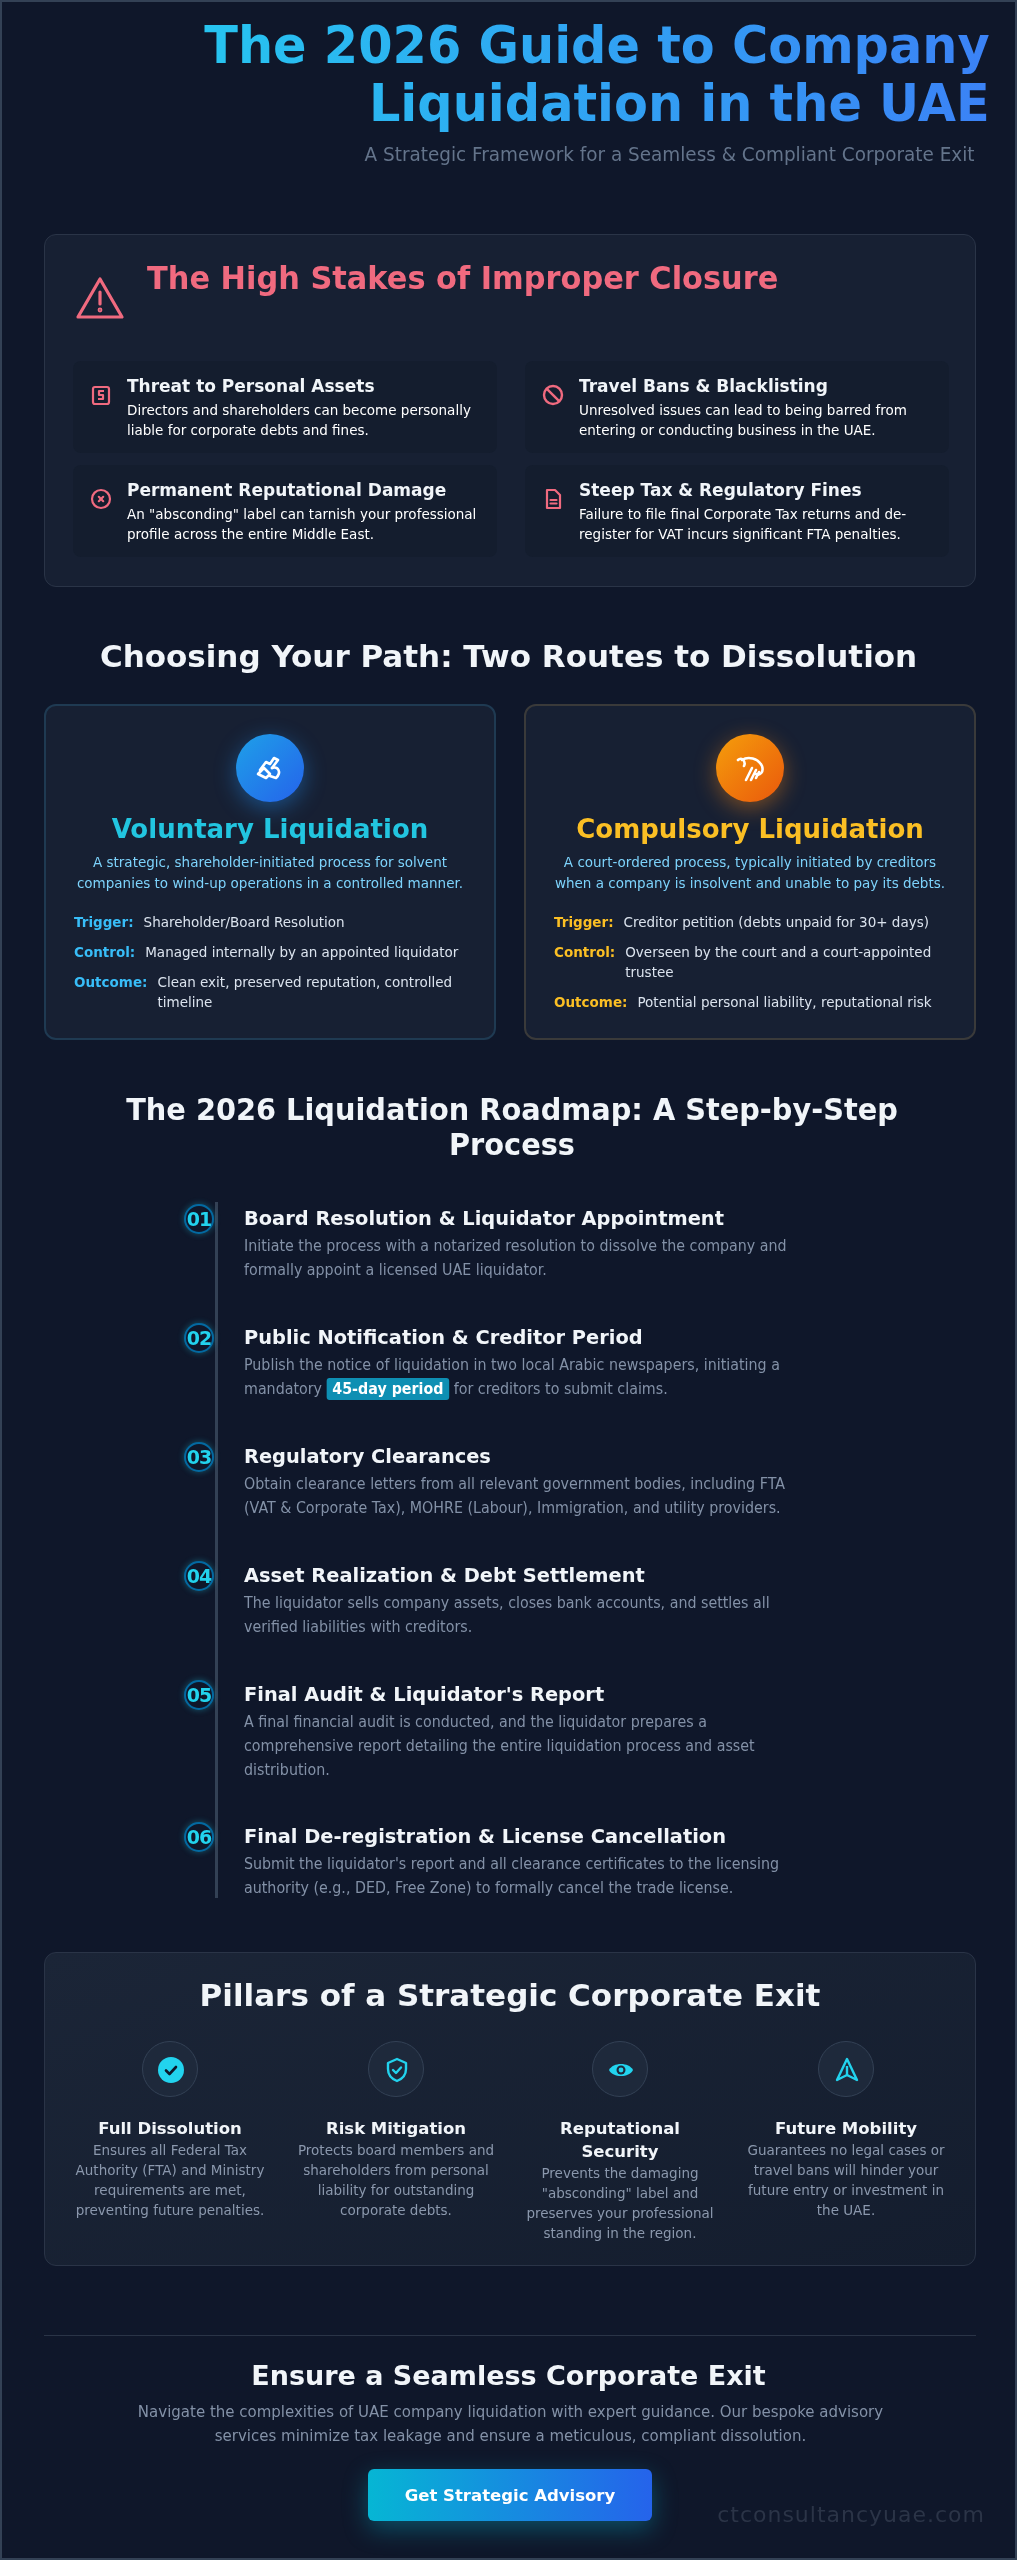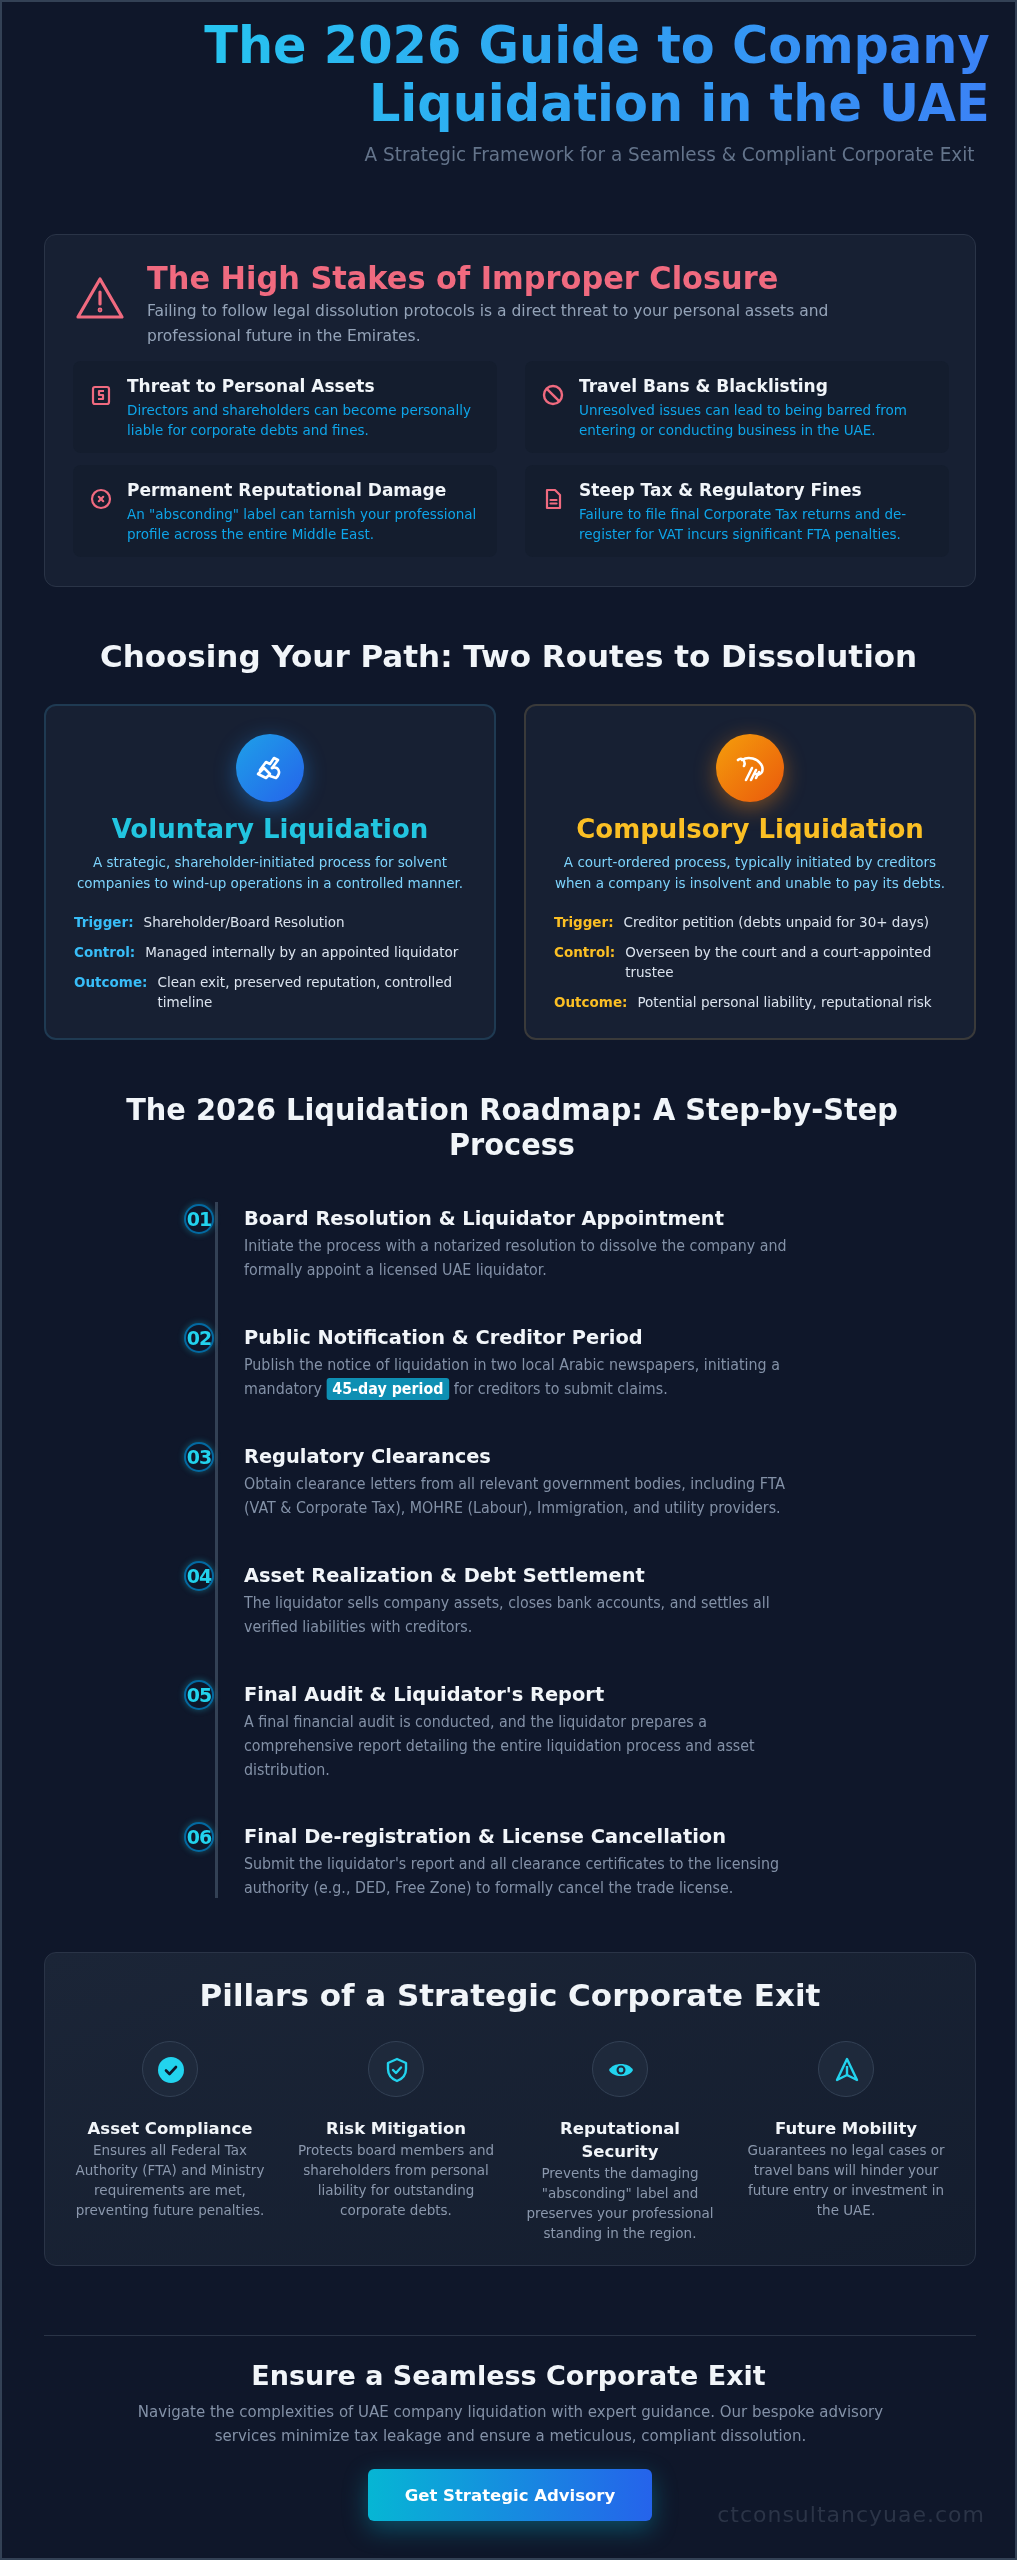--- a/index.html
+++ b/index.html
@@ -47,21 +47,21 @@
     position: absolute; width: 424px; height: 92px;
     background: #141d2e; border-radius: 8px;
   }
   .risk .ic { position: absolute; left: 16px; top: 22px; width: 24px; height: 24px; }
   .risk h3 {
     position: absolute; left: 54px; top: 15px;
     font-size: 17px; font-weight: bold; color: #f1f5f9;
   }
   .risk p {
     position: absolute; left: 54px; top: 39px; width: 360px;
-    font-size: 13.5px; line-height: 20px; color: #0ea5e9;
+    font-size: 13.5px; line-height: 20px; color: #ffffff;
   }
 
   
   .routes-title {
     position: absolute; left: 0; width: 100%; top: 636px; text-align: center;
     font-size: 31px; font-weight: bold; color: #f1f5f9;
   }
   .route {
     position: absolute; top: 702px; width: 452px; height: 336px;
     background: #172033; border: 2px solid #8b5cf6; border-radius: 12px;
@@ -181,21 +181,20 @@
     <div class="subtitle">A Strategic Framework for a Seamless &amp; Compliant Corporate Exit</div>
   </header>
 
   <section class="stakes">
     <svg class="warn-icon" viewBox="0 0 50 46" fill="none" stroke="#f06a7f" stroke-width="3.2" stroke-linejoin="round" stroke-linecap="round">
       <path d="M25 4 L47 42 H3 Z"></path>
       <line x1="25" y1="17" x2="25" y2="29"></line>
       <circle cx="25" cy="35" r="0.8" fill="#f06a7f"></circle>
     </svg>
     <h2>The High Stakes of Improper Closure</h2>
-    <p class="lead">Failing to follow legal dissolution protocols is a direct threat to your personal assets and professional future in the Emirates.</p>
 
     <div class="risk" style="left:28px; top:126px;">
       <svg class="ic" viewBox="0 0 24 24" fill="none" stroke="#f06a7f" stroke-width="2.2" stroke-linejoin="round">
         <rect x="4" y="4" width="16" height="17" rx="2"></rect>
         <path d="M15 8 H10 V12 H14 V16 H9"></path>
       </svg>
       <h3>Threat to Personal Assets</h3>
       <p>Directors and shareholders can become personally liable for corporate debts and fines.</p>
     </div>
     <div class="risk" style="left:480px; top:126px;">
@@ -322,21 +321,21 @@
   <section class="pillars">
     <h2>Pillars of a Strategic Corporate Exit</h2>
 
     <div class="pillar" style="left:20px;">
       <div class="ring">
         <svg viewBox="0 0 28 28">
           <circle cx="14" cy="14" r="13" fill="#22d3ee"></circle>
           <path d="M9 14.5 L12.5 18 L19 11" fill="none" stroke="#0f172a" stroke-width="2.6" stroke-linecap="round" stroke-linejoin="round"></path>
         </svg>
       </div>
-      <h5>Asset Compliance</h5>
+      <h5>Full Dissolution</h5>
       <p>Ensures all Federal Tax Authority (FTA) and Ministry requirements are met, preventing future penalties.</p>
     </div>
 
     <div class="pillar" style="left:246px;">
       <div class="ring">
         <svg viewBox="0 0 28 28" fill="none" stroke="#22d3ee" stroke-width="2.4" stroke-linejoin="round" stroke-linecap="round">
           <path d="M14 3 L23 7 V13 C23 19 19 23 14 25 C9 23 5 19 5 13 V7 Z"></path>
           <path d="M10 14 L13 17 L18 11.5"></path>
         </svg>
       </div>

